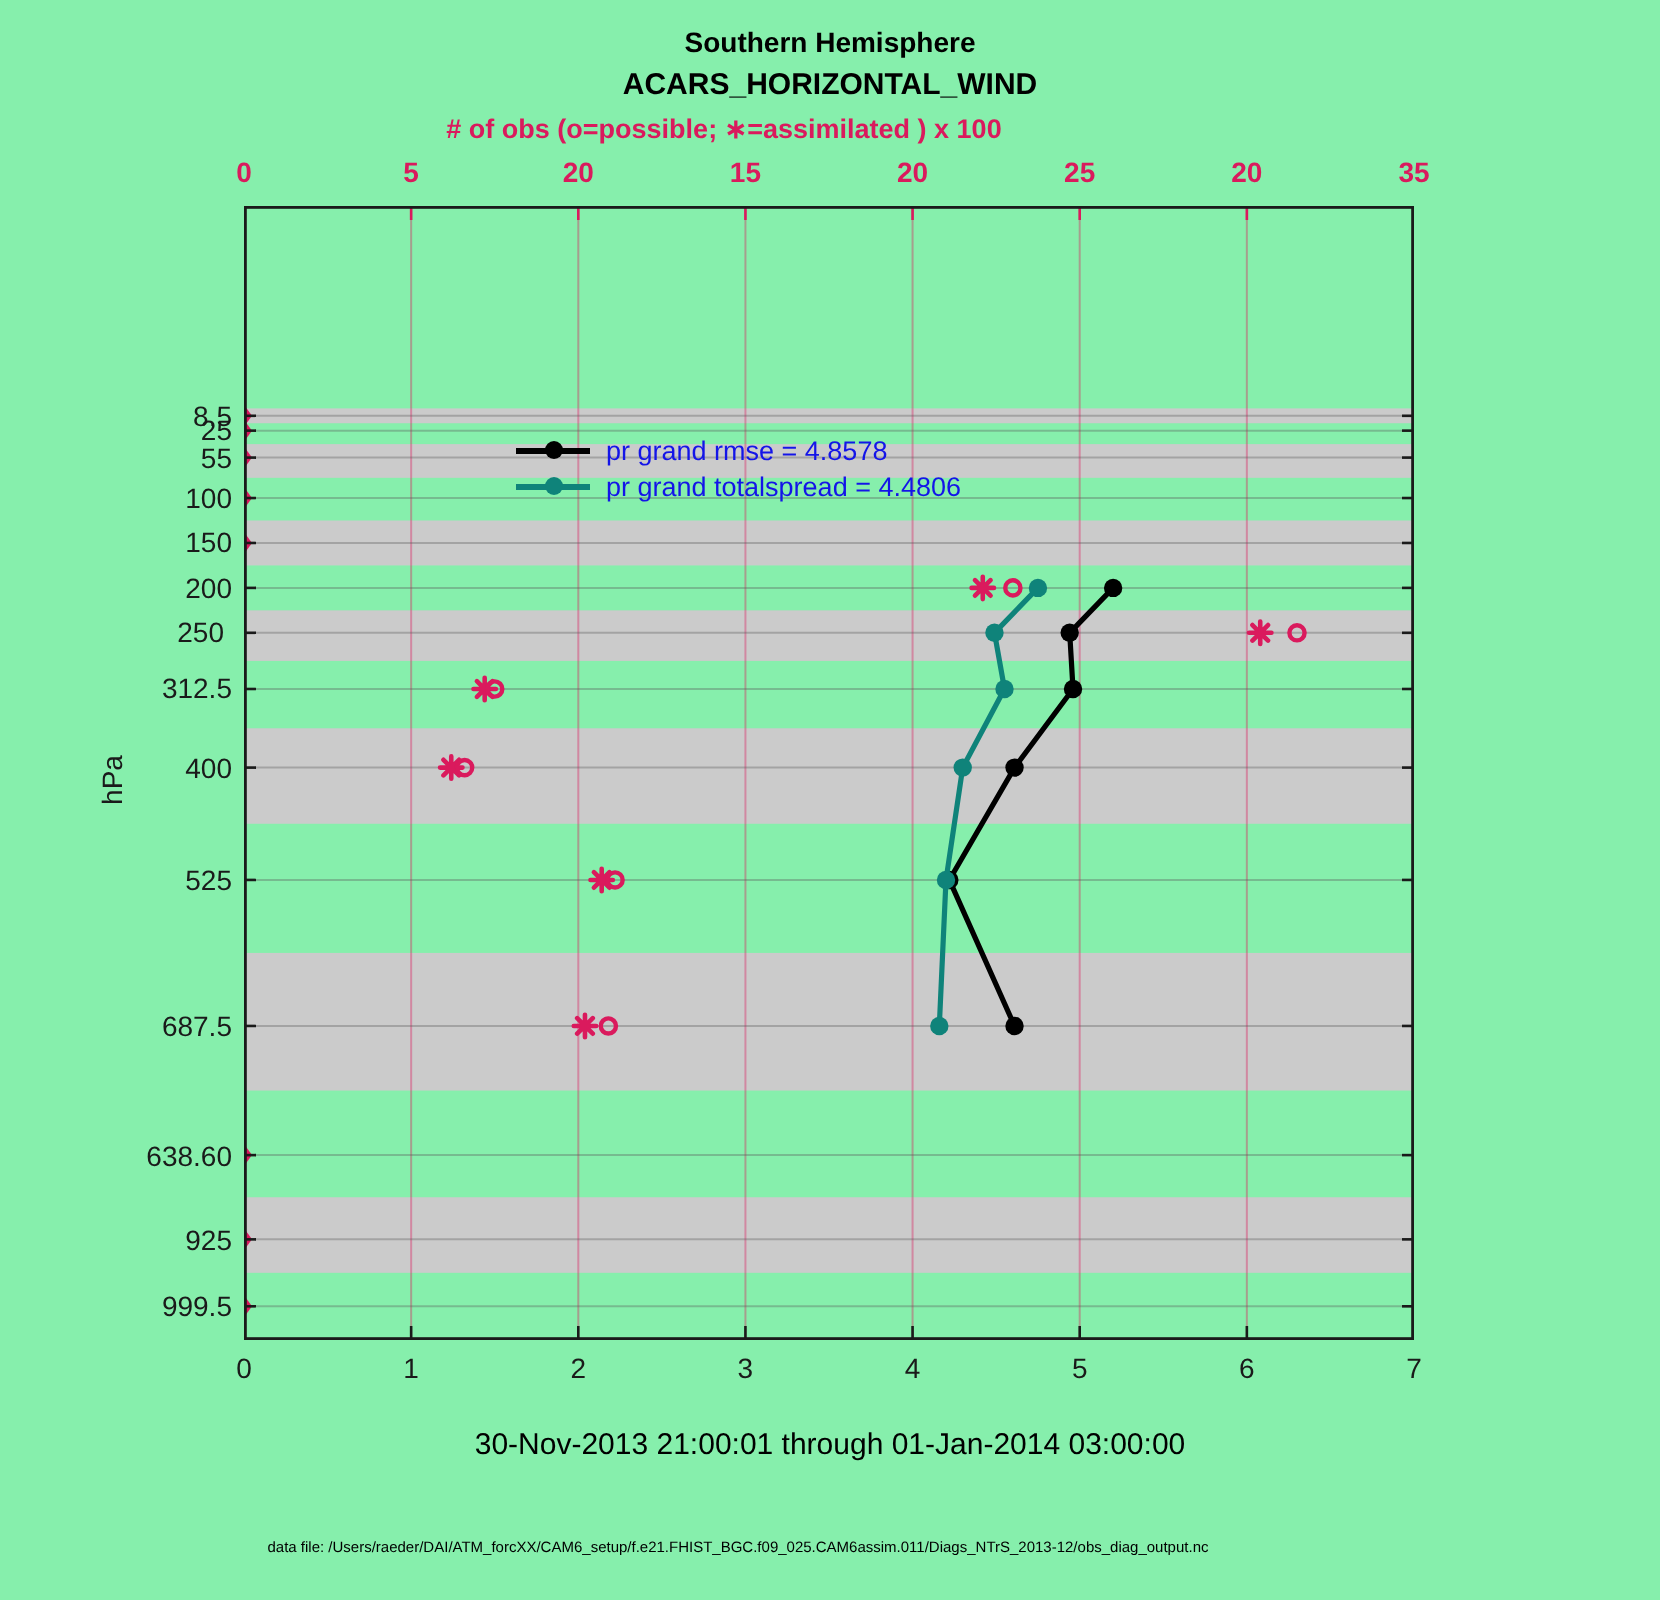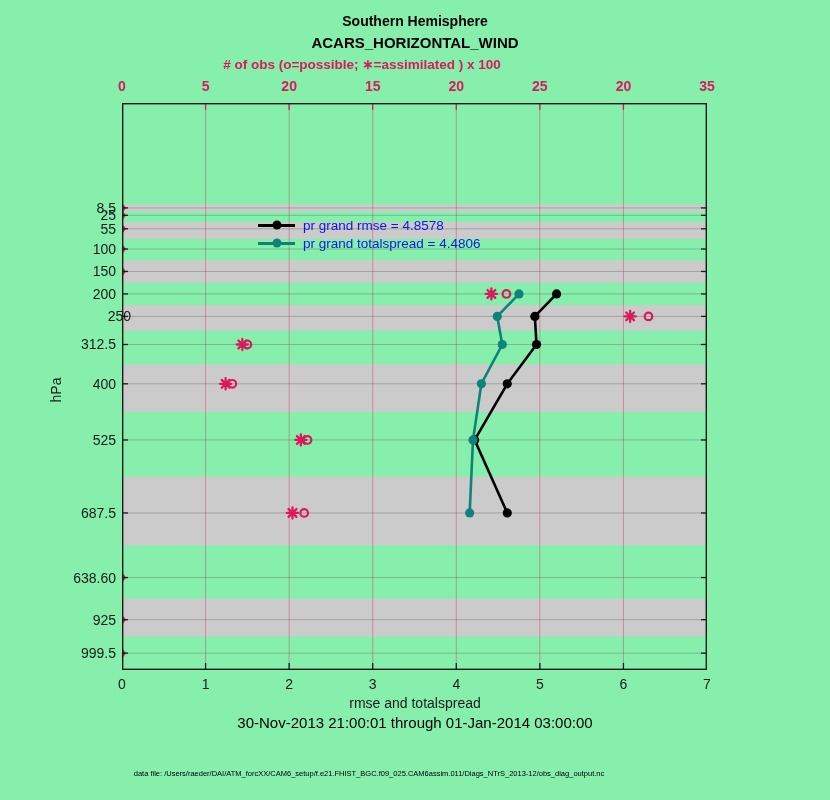--- a/index.html
+++ b/index.html
@@ -152,21 +152,20 @@
       <div class="lrow">
         <span class="lsample" style="background: rgb(15, 131, 122);">
             <span class="dot" style="background: rgb(15, 131, 122);"></span>
           </span>
         <span class="ltext" style="color: rgb(20, 20, 232); text-align: center;">pr grand totalspread = 4.4806</span>
       </div>
     </div>
   </div>
 
   <div id="ylab" class="abs">hPa</div>
-  <div id="xlab" class="abs ctr">rmse and totalspread</div>
   <div id="datesub" class="abs ctr">30-Nov-2013 21:00:01 through 01-Jan-2014 03:00:00</div>
   <div id="footer" class="abs ctr">data file: /Users/raeder/DAI/ATM_forcXX/CAM6_setup/f.e21.FHIST_BGC.f09_025.CAM6assim.011/Diags_NTrS_2013-12/obs_diag_output.nc</div>
 
 <div class="abs toptick" style="left: 122px; color: rgb(218, 26, 93);">0</div>
     <div class="abs toptick" style="left: 205.571px; color: rgb(218, 26, 93);">5</div>
     <div class="abs toptick" style="left: 289.143px; color: rgb(218, 26, 93);">20</div>
     <div class="abs toptick" style="left: 372.714px; color: rgb(218, 26, 93);">15</div>
     <div class="abs toptick" style="left: 456.286px; color: rgb(218, 26, 93);">20</div>
     <div class="abs toptick" style="left: 539.857px; color: rgb(218, 26, 93);">25</div>
     <div class="abs toptick" style="left: 623.429px; color: rgb(218, 26, 93);">20</div>
@@ -178,21 +177,21 @@
     <div class="abs bottick" style="left: 456.286px;">4</div>
     <div class="abs bottick" style="left: 539.857px;">5</div>
     <div class="abs bottick" style="left: 623.429px;">6</div>
     <div class="abs bottick" style="left: 707px;">7</div>
     <div class="abs ytick" style="left: 36px; top: 199.908px;">8.5</div>
     <div class="abs ytick" style="left: 36px; top: 207.322px;">25</div>
     <div class="abs ytick" style="left: 36px; top: 220.8px;">55</div>
     <div class="abs ytick" style="left: 36px; top: 241.018px;">100</div>
     <div class="abs ytick" style="left: 36px; top: 263.483px;">150</div>
     <div class="abs ytick" style="left: 36px; top: 285.947px;">200</div>
-    <div class="abs ytick" style="left: 51px; top: 308.411px;">250</div>
+    <div class="abs ytick" style="left: 32px; top: 308.411px;">250</div>
     <div class="abs ytick" style="left: 36px; top: 336.492px;">312.5</div>
     <div class="abs ytick" style="left: 36px; top: 375.804px;">400</div>
     <div class="abs ytick" style="left: 36px; top: 431.965px;">525</div>
     <div class="abs ytick" style="left: 36px; top: 504.974px;">687.5</div>
     <div class="abs ytick" style="left: 36px; top: 569.559px;">638.60</div>
     <div class="abs ytick" style="left: 36px; top: 611.68px;">925</div>
     <div class="abs ytick" style="left: 36px; top: 645.152px;">999.5</div>
   </div>
 
 </body></html>

